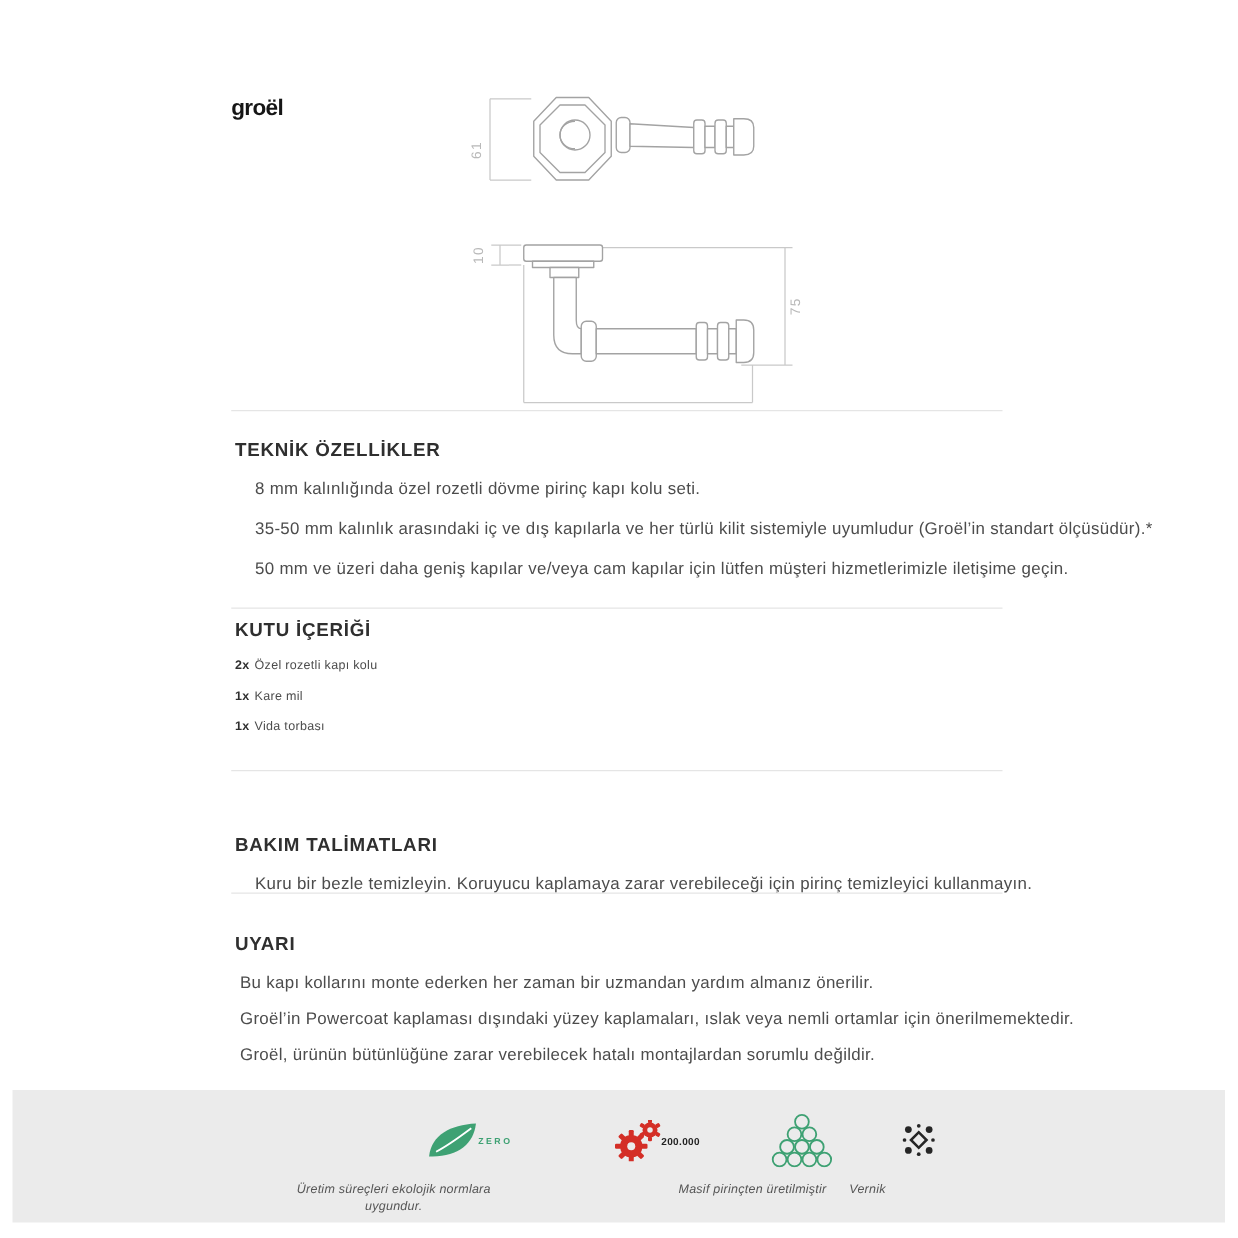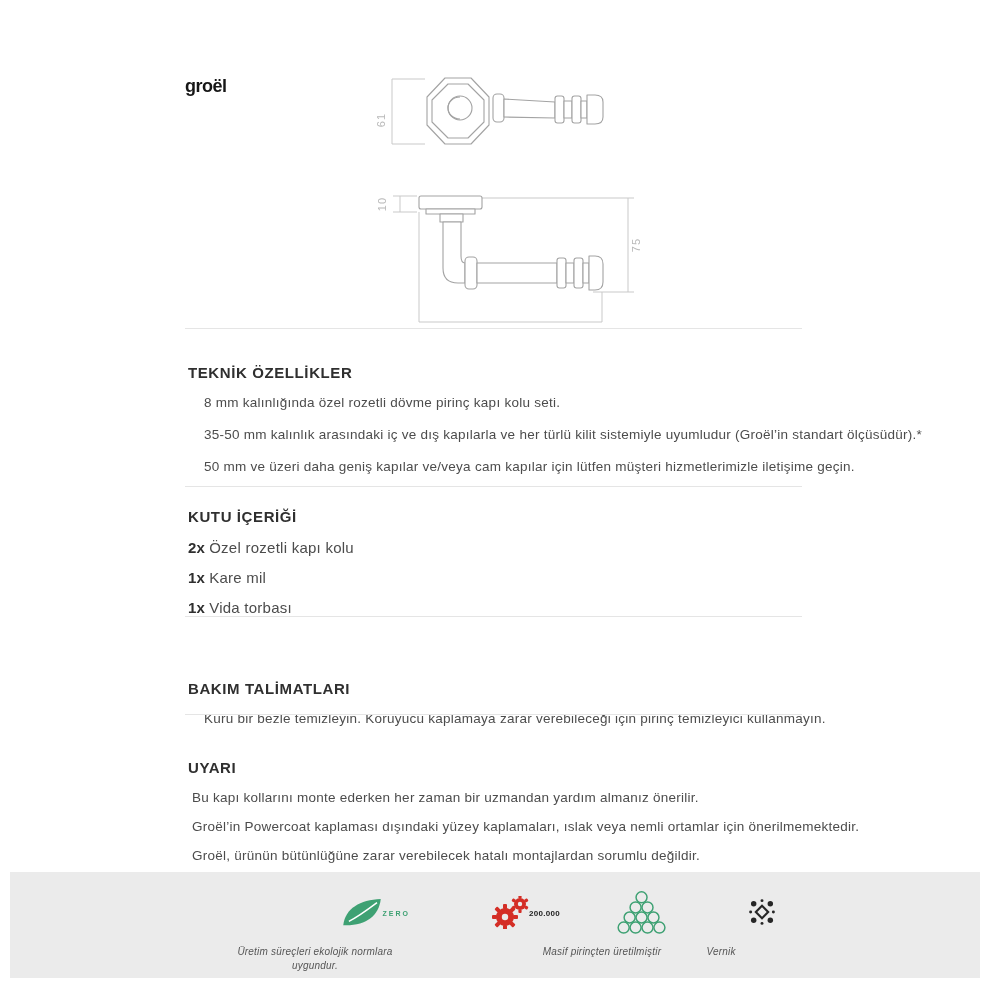--- a/index.html
+++ b/index.html
@@ -10,33 +10,33 @@
   .logo{
     position:absolute;left:185px;top:76px;
     font-size:18px;font-weight:bold;color:#161616;letter-spacing:-0.5px;
   }
   .drawing-svg{position:absolute;left:355px;top:50px;}
   .divider{position:absolute;left:185px;width:617px;height:1px;background:#e5e5e5;}
   .d1{top:328px;} .d2{top:486px;} .d3{top:616px;} .d4{top:714px;}
   .section{position:absolute;left:188px;width:770px;}
   .sec-tech{top:352px;} .sec-box{top:496px;} .sec-care{top:668px;} .sec-warn{top:747px;}
   .section h2{
-    margin:12px 0 15px 0;font-size:15px;font-weight:bold;color:#2f2f2f;letter-spacing:0.6px;
+    margin:0 0 15px 0;font-size:15px;font-weight:bold;color:#2f2f2f;letter-spacing:0.6px;
   }
   .section p{margin:0 0 18px 16px;font-size:13.5px;line-height:1.05;letter-spacing:0.25px;color:#4c4c4c;}
   .sec-warn p{margin:0 0 15px 4px;}
   .sec-care p{margin-top:2px;}
-  .box-item{margin:0 0 14px 0;font-size:15px;letter-spacing:0.25px;line-height:1.05;}
+  .box-item{margin:0 0 14px 0;font-size:10px;letter-spacing:0.25px;line-height:1.05;}
   .box-item .qty{font-weight:bold;color:#2f2f2f;margin-right:4px;}
   .feature-band{
     position:absolute;left:10px;top:872px;width:970px;height:106px;background:#ebebeb;
   }
   .feature{position:absolute;top:16px;text-align:center;}
   .f1{left:210px;width:190px;} .f2{left:360px;width:190px;}
-  .f3{left:527px;width:130px;} .f4{left:656px;width:110px;}
+  .f3{left:527px;width:130px;} .f4{left:629px;width:110px;}
   .icon-area{height:48px;display:flex;align-items:center;justify-content:flex-end;}
   .icon-badge{display:block;font-weight:bold;}
   .badge-green{color:#3ea173;font-size:7px;letter-spacing:2px;margin-top:3px;}
   .badge-black{color:#222;font-size:8px;letter-spacing:0.3px;margin-top:2px;}
   .feature-caption{
     margin-top:9px;font-size:10px;font-style:italic;color:#555;line-height:1.4;letter-spacing:0.2px;
   }
   .dim-text{fill:#b9b9b9;font-size:11px;font-family:"Liberation Sans",sans-serif;letter-spacing:1px;}
 </style>
 </head>

